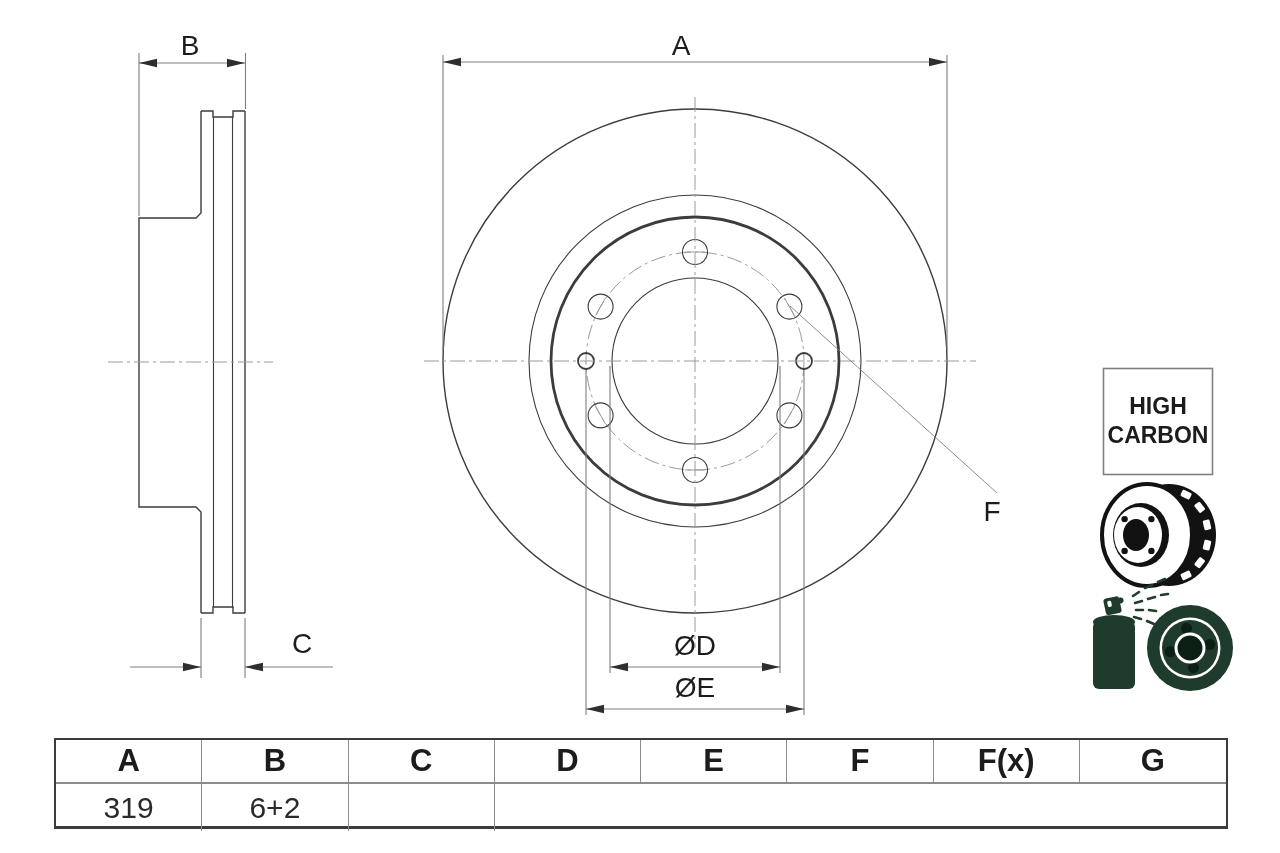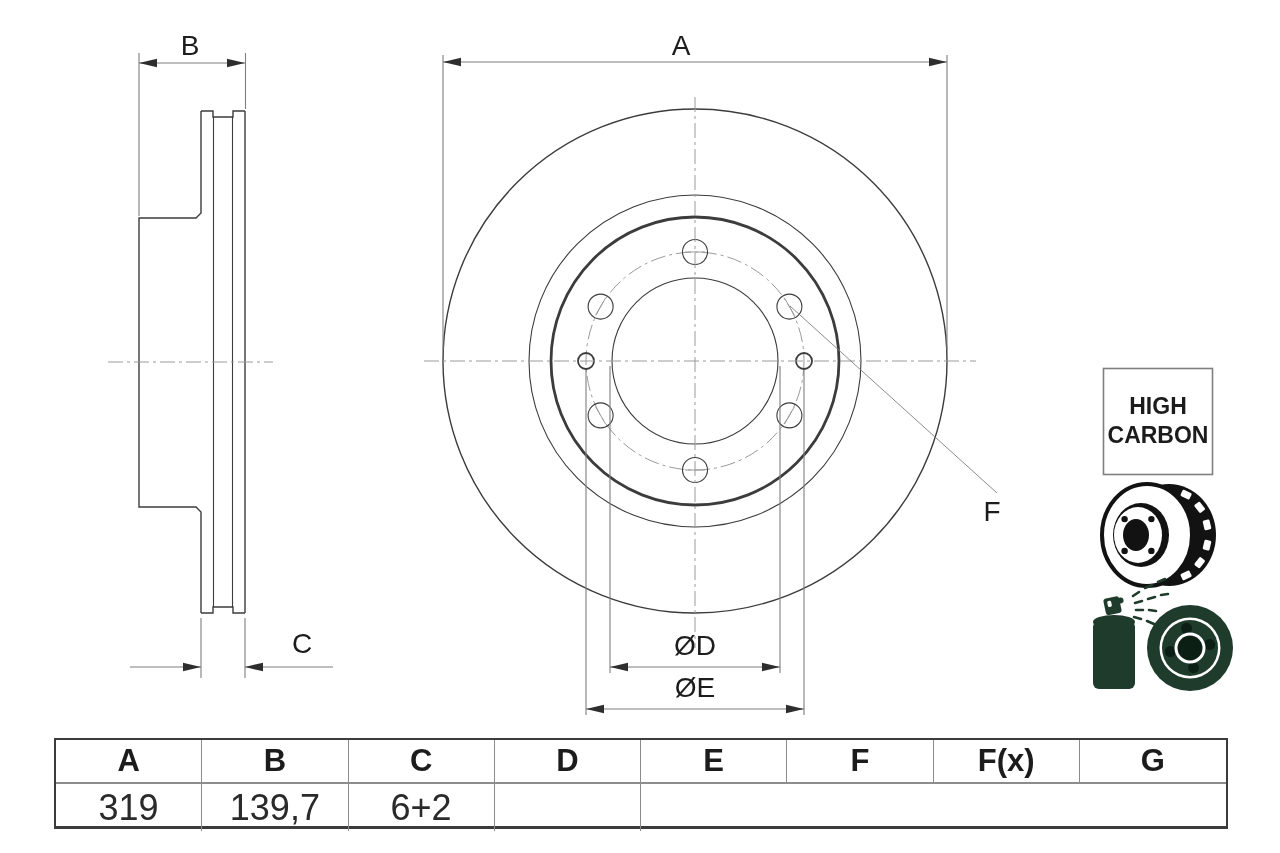--- a/index.html
+++ b/index.html
@@ -26,21 +26,21 @@
   .spray{stroke:var(--c-icon_green);stroke-width:2.6px;stroke-linecap:round;fill:none;}
 
   
   .spec-table{position:absolute;left:54px;top:738px;width:1174px;height:91px;
               display:grid;grid-template-columns:repeat(8,1fr);grid-template-rows:44px 47px;
               border:2px solid var(--c-table_border);border-bottom-width:3px;background:#fff;box-sizing:border-box;}
   .spec-table .cell{display:flex;align-items:center;justify-content:center;
               border-right:1.5px solid var(--c-table_grid);box-sizing:border-box;color:var(--c-text);}
   .spec-table .cell:nth-child(8n){border-right:none;}
   .spec-table .head{font-weight:bold;font-size:31px;border-bottom:2px solid var(--c-table_grid);}
-  .spec-table .val{font-size:36px;font-weight:normal;color:#2a2a2a;}
+  .spec-table .val{font-size:30px;font-weight:normal;color:#2a2a2a;}
 </style>
 </head>
 <body>
 
 <div class="page">
 
   <svg width="1280" height="738" viewBox="0 0 1280 738">
 
     <g>
 
@@ -197,17 +197,16 @@
   <div class="spec-table">
     <div class="cell head">A</div>
     <div class="cell head">B</div>
     <div class="cell head">C</div>
     <div class="cell head">D</div>
     <div class="cell head">E</div>
     <div class="cell head">F</div>
     <div class="cell head">F(x)</div>
     <div class="cell head">G</div>
     <div class="cell val">319</div>
-    <div class="cell val">139,7</div>
     <div class="cell val">6+2</div>
     <div class="cell val"></div>
   </div>
 </div>
 
 </body></html>

